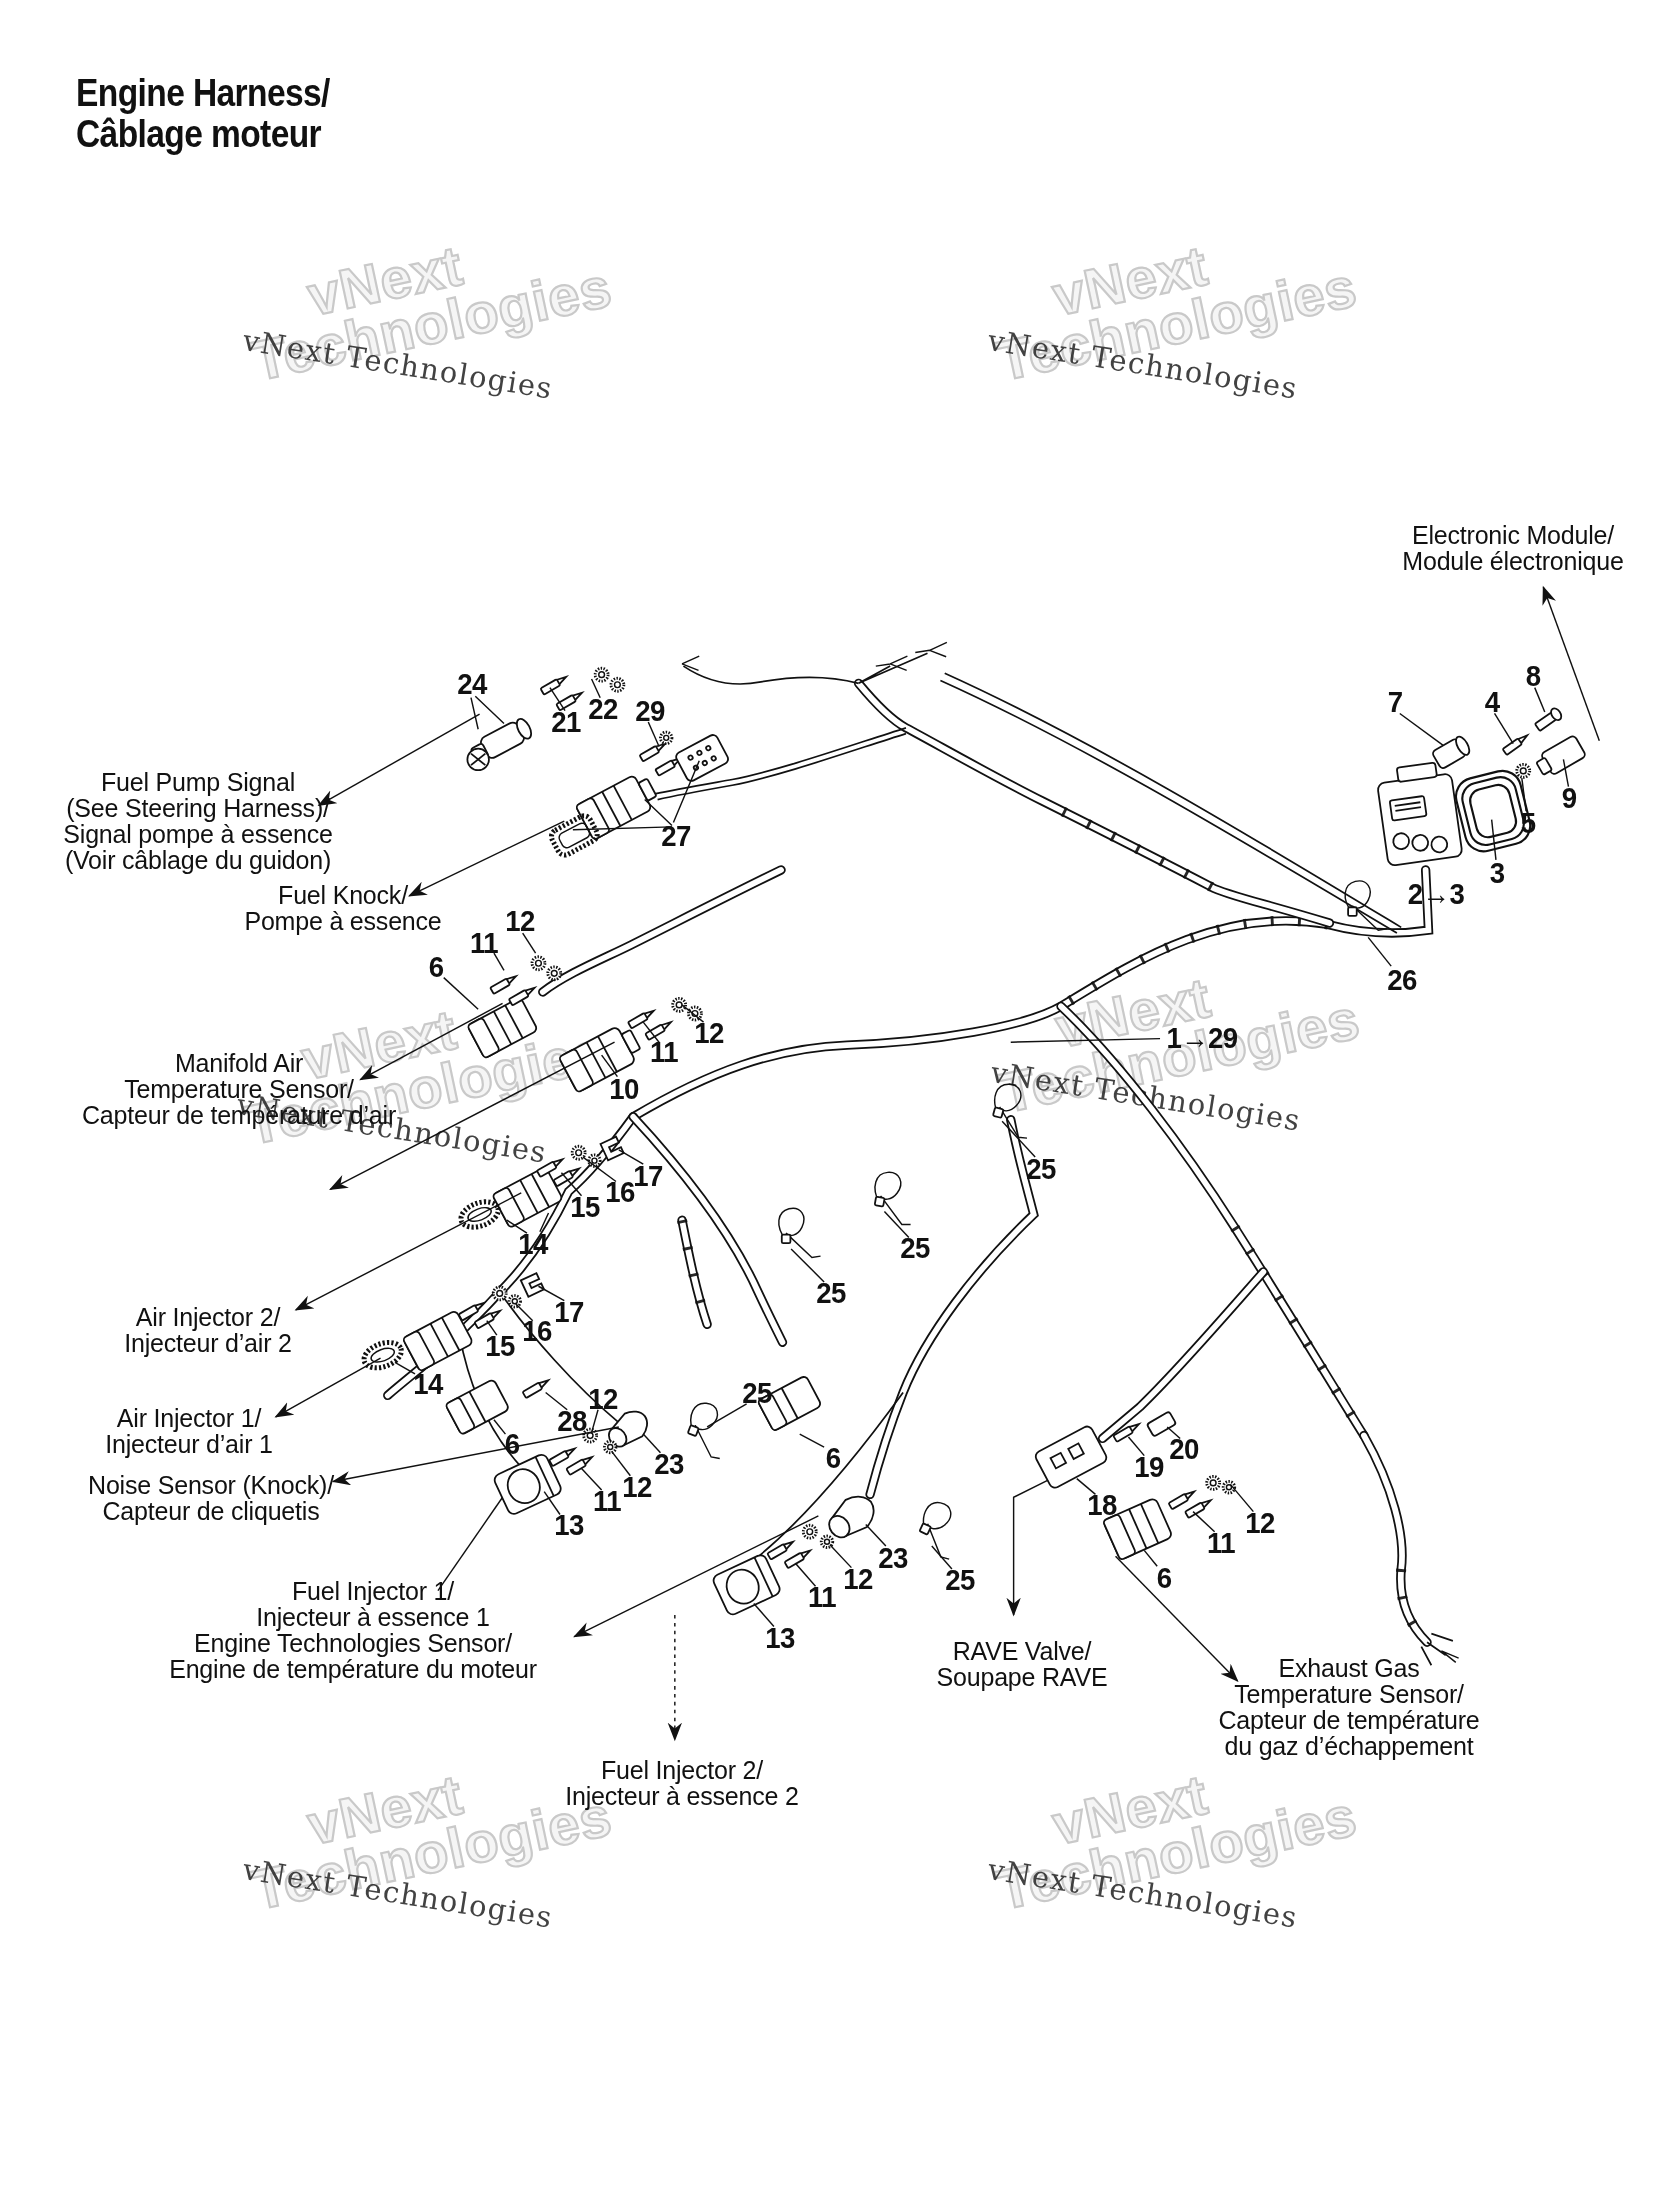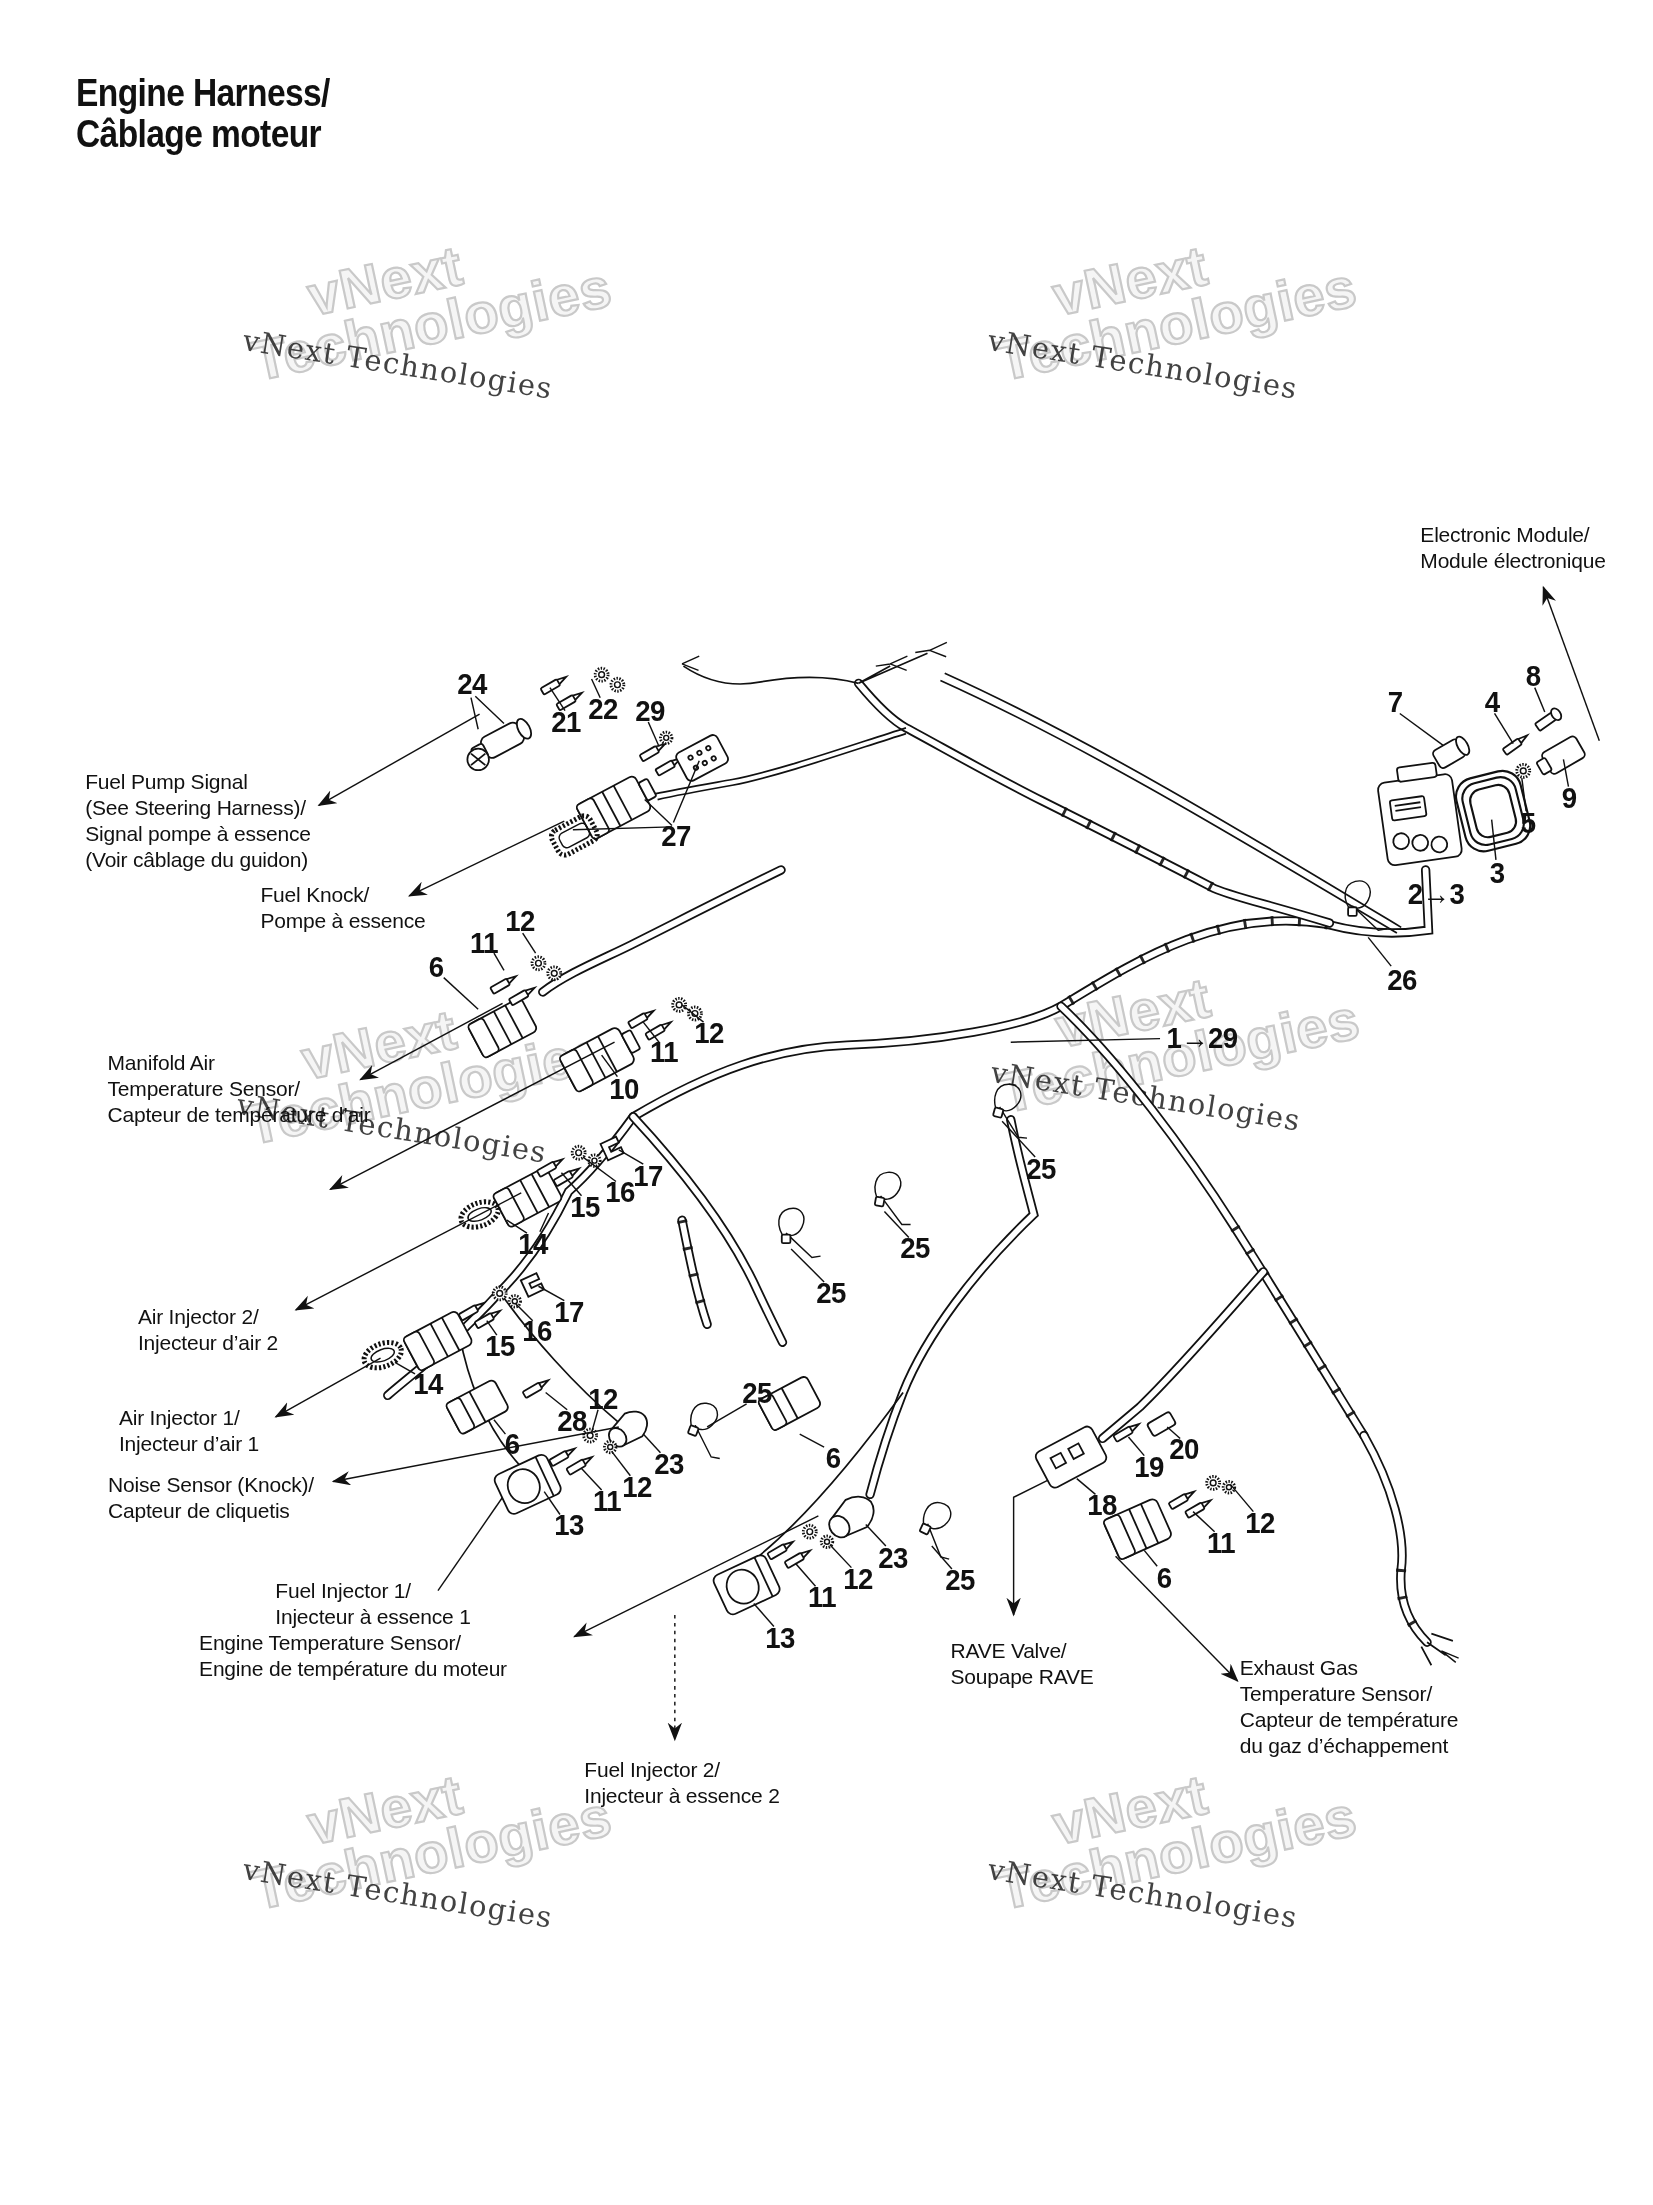--- a/index.html
+++ b/index.html
@@ -1,22 +1,22 @@
 <!DOCTYPE html>
 <html style="font-size:11.5px"><head>
 <meta charset="utf-8">
 <style>
   html,body{margin:0;padding:0;background:#fff;}
   #page{position:relative;width:1654px;height:2205px;background:#ffffff;overflow:hidden;
         font-family:"Liberation Sans",sans-serif;color:#111;}
   #art{position:absolute;left:0;top:0;}
   .title{position:absolute;left:76px;top:72px;font-size:39px;line-height:41px;font-weight:bold;
          letter-spacing:-0.7px;transform:scaleX(.86);transform-origin:left top;white-space:nowrap;}
-  .plabel{position:absolute;transform:translateX(-50%);font-size:21px;line-height:26px;
-          letter-spacing:-0.2px;white-space:nowrap;}
+  .plabel{position:absolute;transform:translateX(-50%);font-size:25px;line-height:26px;
+          letter-spacing:-0.2px;text-align:center;white-space:nowrap;}
   .callout{position:absolute;transform:translate(-50%,-50%) scaleX(.92);font-size:30px;font-weight:bold;
            letter-spacing:-0.7px;white-space:nowrap;}
   .wm{position:absolute;width:330px;height:165px;pointer-events:none;}
   .wm-big{position:absolute;left:0;top:0;transform:rotate(-12deg);transform-origin:left top;
           font-weight:bold;font-size:56px;line-height:.92;letter-spacing:0.7px;
           color:rgba(0,0,0,0.04);-webkit-text-stroke:2.2px #c9c9c9;white-space:nowrap;}
   .wm-big .l1{margin-left:68px;}
   .wm-small{position:absolute;left:8.6px;top:37px;transform:rotate(9deg);transform-origin:left top;
             font-family:"DejaVu Serif",serif;font-size:29px;letter-spacing:1.4px;
             color:rgba(40,40,40,.88);white-space:nowrap;}
@@ -587,21 +587,21 @@
   </div>
   <div class="plabel" style="left:211px;top:1472px">
     <div>Noise Sensor (Knock)/</div>
       <div>Capteur de cliquetis</div>
   </div>
   <div class="plabel" style="left:373px;top:1578px">
     <div>Fuel Injector 1/</div>
       <div>Injecteur à essence 1</div>
   </div>
   <div class="plabel" style="left:353px;top:1630px">
-    <div>Engine Temperature Sensor/</div>
+    <div>Engine Technologies Sensor/</div>
       <div>Engine de température du moteur</div>
   </div>
   <div class="plabel" style="left:682px;top:1757px">
     <div>Fuel Injector 2/</div>
       <div>Injecteur à essence 2</div>
   </div>
   <div class="plabel" style="left:1022px;top:1638px">
     <div>RAVE Valve/</div>
       <div>Soupape RAVE</div>
   </div>

